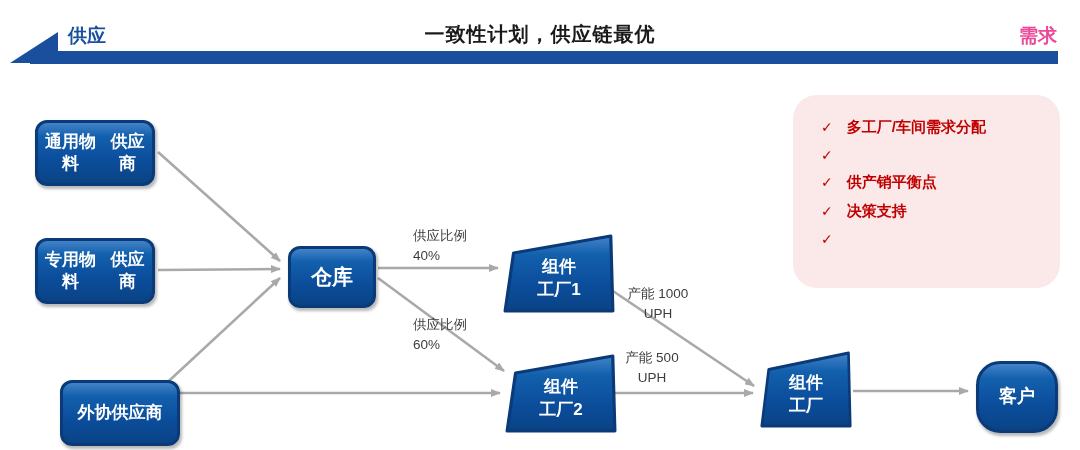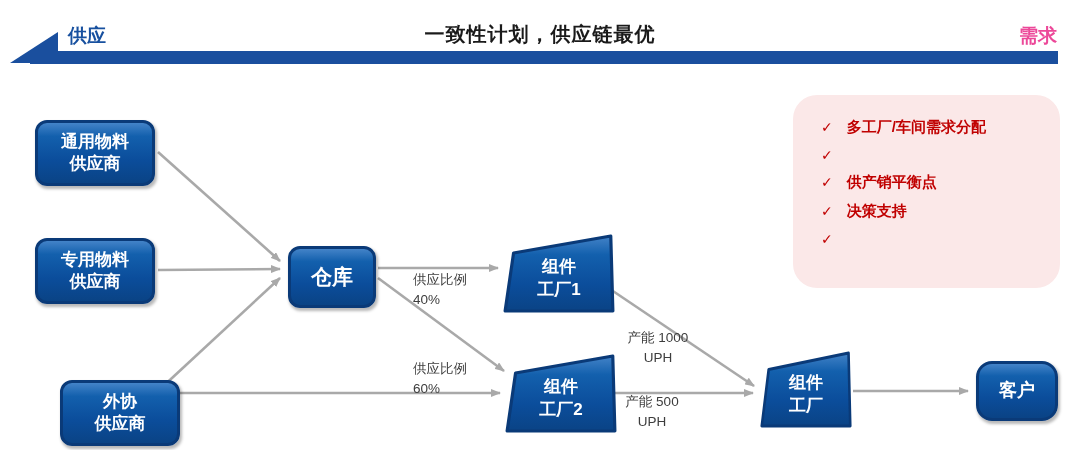--- a/index.html
+++ b/index.html
@@ -12,41 +12,41 @@
     background:#1a4f9e;clip-path:polygon(0 100%,100% 0,100% 100%);}
   .hdr-bar{position:absolute;left:30px;top:51px;width:1028px;height:13px;background:#1a4f9e;}
   .hdr-left{position:absolute;left:68px;top:23px;font-size:19px;font-weight:bold;color:#17509f;}
   .hdr-title{position:absolute;left:0;right:0;top:21px;text-align:center;
     font-size:20px;font-weight:bold;color:#1a1a1a;letter-spacing:1px;}
   .hdr-right{position:absolute;right:23px;top:23px;font-size:19px;font-weight:bold;color:#ec4899;}
   
   .arrows{position:absolute;left:0;top:0;z-index:1;}
   
   .node-box{
-    position:absolute;z-index:2;display:flex;flex-direction:column;align-items:center;justify-content:center;
+    position:absolute;z-index:2;display:flex;flex-direction:row;align-items:center;justify-content:center;
     color:#fff;font-weight:bold;text-align:center;line-height:1.3;
     background:linear-gradient(180deg,#4383c8 0%,#1360ad 22%,#0b4d9b 62%,#0a4385 100%);
     border:3px solid #0a3a78;border-radius:12px;box-sizing:border-box;
     box-shadow:1.5px 2.5px 3px rgba(0,0,0,0.28);
   }
   .supplier{left:35px;width:120px;height:66px;font-size:17px;}
   .sup-1{top:120px;} .sup-2{top:238px;} .sup-3{top:380px;margin-left:25px;}
   .warehouse{left:288px;top:240px;width:88px;height:62px;font-size:21px;margin-top:6px;}
-  .customer{left:976px;top:361px;width:82px;height:60px;font-size:18px;border-radius:16px;}
+  .customer{left:976px;top:361px;width:82px;height:72px;font-size:18px;border-radius:24px;}
   
   .factory{position:absolute;z-index:2;}
   .factory svg{position:absolute;left:0;top:0;width:100%;height:100%;}
   .factory-label{position:absolute;left:0;right:0;top:0;bottom:0;z-index:3;
     display:flex;flex-direction:column;align-items:center;justify-content:center;
     padding-top:9px;color:#fff;font-weight:bold;font-size:17px;line-height:1.3;text-align:center;}
   .fac-1{left:503px;top:234px;width:112px;height:80px;}
   .fac-2{left:505px;top:354px;width:112px;height:80px;}
   .fac-3{left:760px;top:351px;width:92px;height:78px;}
   
-  .edge-label{position:absolute;z-index:2;color:#3d3d3d;font-size:13.5px;line-height:1.45;margin-top:44px;}
+  .edge-label{position:absolute;z-index:2;color:#3d3d3d;font-size:13.5px;line-height:1.45;}
   .lbl-ratio40{left:413px;top:226px;}
   .lbl-ratio60{left:413px;top:315px;}
   .lbl-cap1000{left:616px;top:284px;text-align:center;width:84px;}
   .lbl-cap500{left:612px;top:348px;text-align:center;width:80px;}
   
   .benefits{position:absolute;left:793px;top:95px;width:267px;height:193px;z-index:2;
     background:#fbe8e8;border-radius:24px;box-sizing:border-box;padding:23px 10px 0 28px;}
   .benefit-item{display:flex;align-items:baseline;gap:14px;margin-bottom:10px;
     color:#c00000;font-weight:bold;font-size:15px;white-space:nowrap;}
   .benefit-check{font-size:14px;flex:0 0 auto;}

